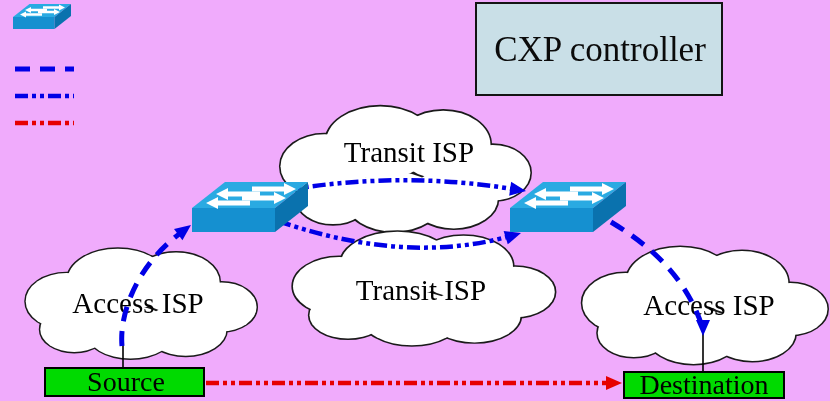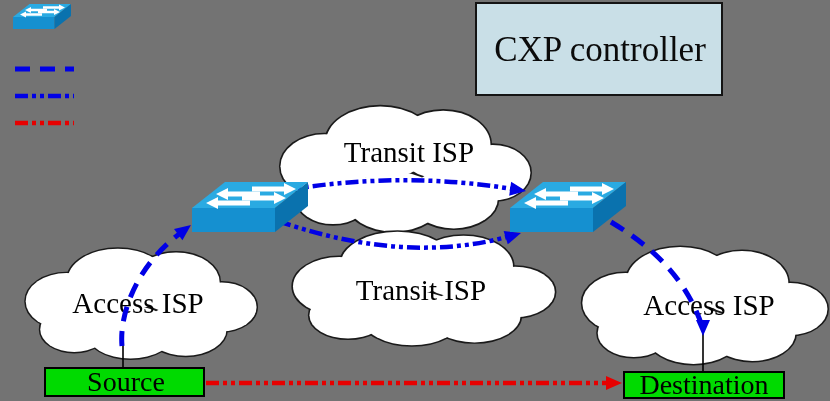--- a/index.html
+++ b/index.html
@@ -1,16 +1,16 @@
 <!DOCTYPE html>
 <html><head>
 <meta charset="utf-8">
 <style>
   html,body{margin:0;padding:0;background:#000;}
-  .stage{position:relative;width:830px;height:401px;background:#737373;overflow:hidden;
+  .stage{position:relative;width:830px;height:401px;background:#f0abfc;overflow:hidden;
          font-family:"Liberation Serif",serif;}
   svg{display:block;}
   
   .sw-top{fill:#2aaae2;}
   .sw-front{fill:#1590d0;}
   .sw-side{fill:#0a72ae;}
   .sw-arrow{fill:#ffffff;}
   
   .cloud-e1{fill:#ffffff;stroke:#1a1a1a;stroke-width:3;}
   .cloud-e2{fill:#ffffff;stroke:none;}

